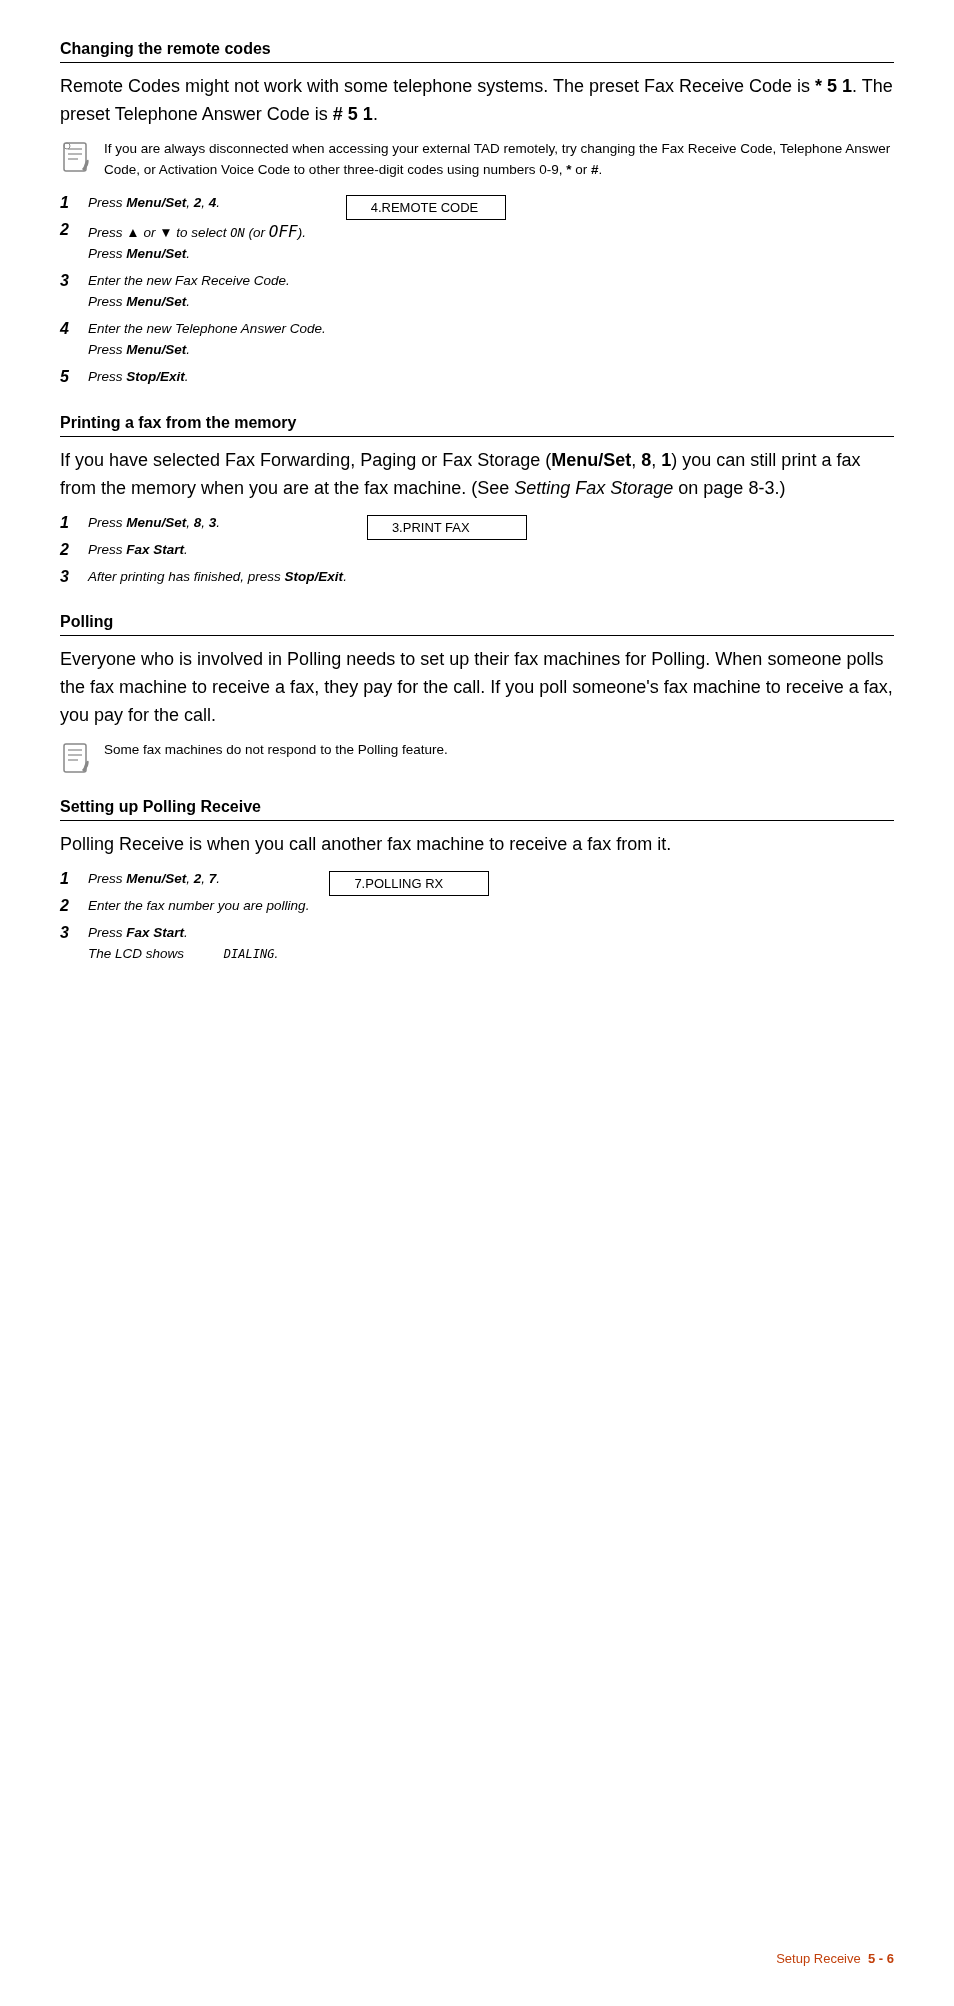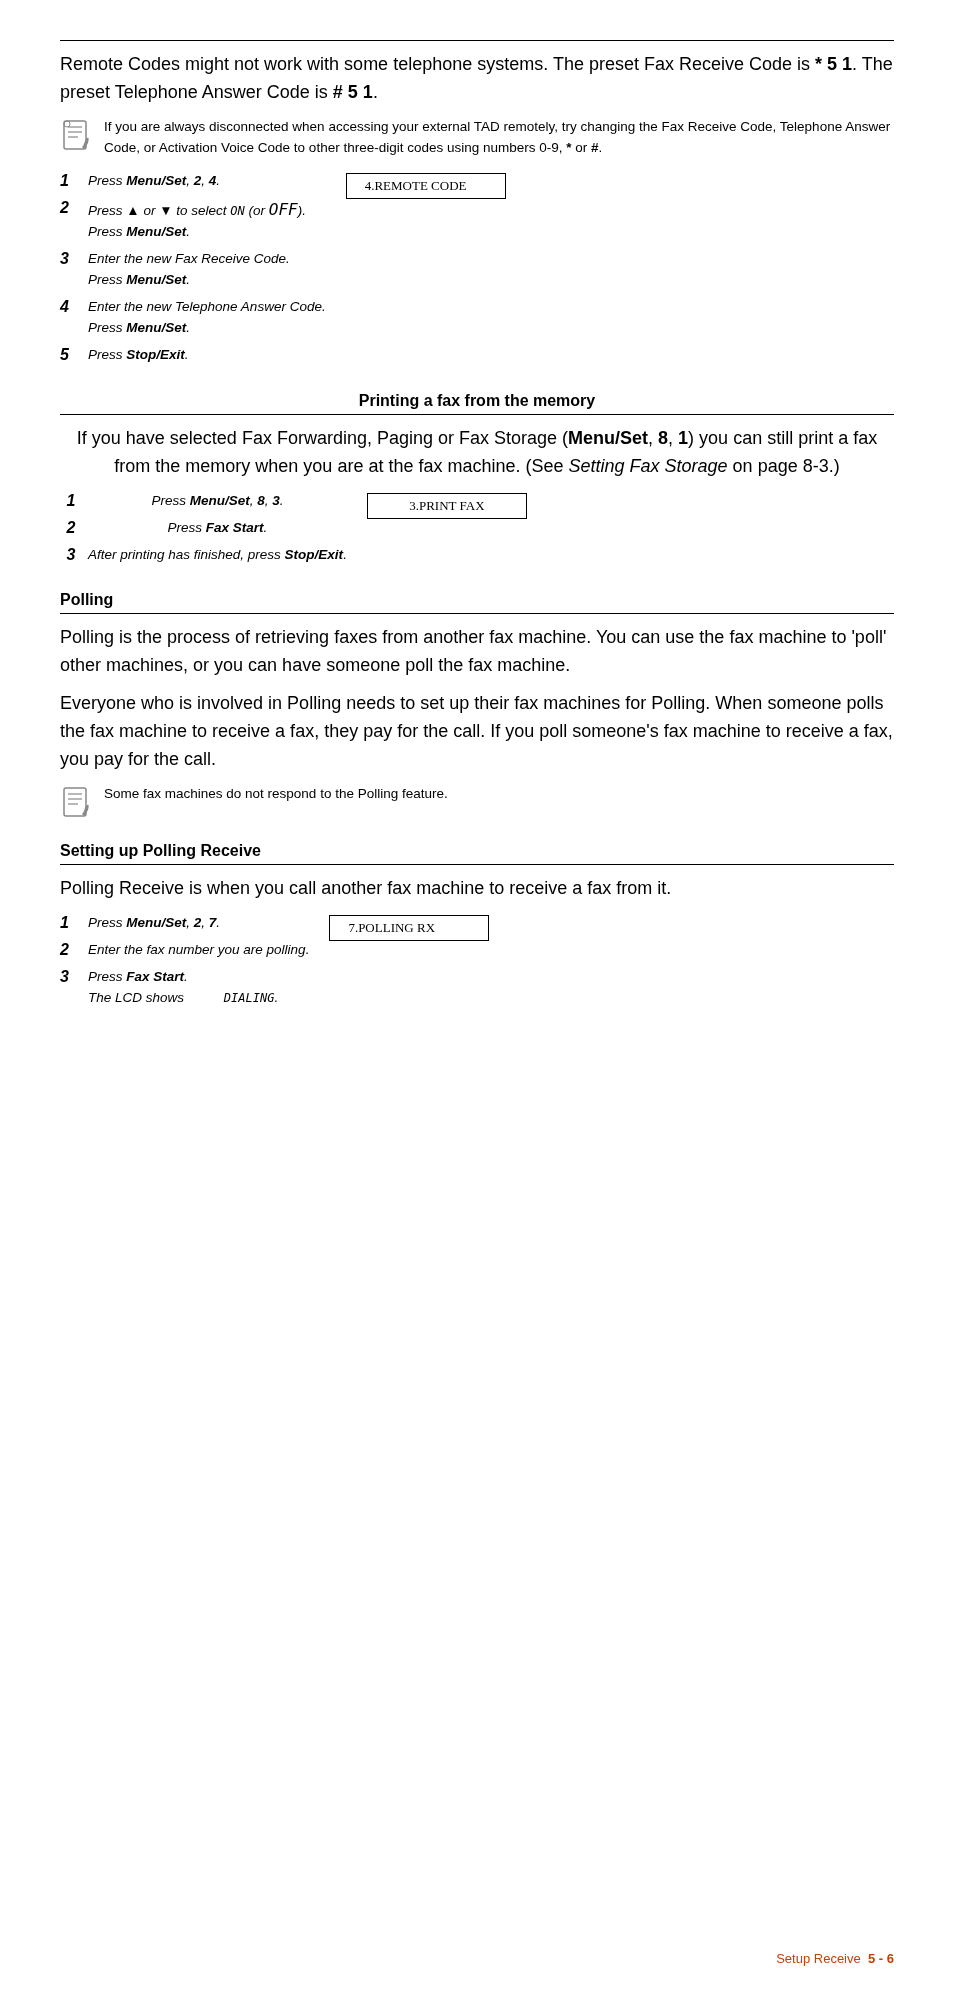--- a/index.html
+++ b/index.html
@@ -57,23 +57,23 @@
     }
 
     .steps-container {
       display: flex;
       align-items: flex-start;
       gap: 20px;
     }
 
     .lcd-box {
       border: 1.5px solid #000;
-      font-family: Liberation Serif, serif;
+      font-family: Liberation Sans, sans-serif;
       font-size: 13px;
-      padding: 4px 18px;
+      padding: 4px 24px;
       background: #fff;
       white-space: nowrap;
       min-width: 160px;
       margin-top: 2px;
       align-self: flex-start;
     }
 
     ol.steps {
       list-style: none;
       padding: 0;
@@ -122,20 +122,21 @@
     }
 
     .italic {
       font-style: italic;
     }
   </style>
 </head>
 <body>
 
 <div class="section">
+  <div class="section-title">Changing the remote codes</div>
   <hr class="section-divider">
   <p class="body-text">
     Remote Codes might not work with some telephone systems. The preset Fax Receive Code is <b>*</b> <b>5 1</b>. The preset Telephone Answer Code is <b># 5 1</b>.
   </p>
 
   <div class="note-box">
     <svg class="note-icon" viewBox="0 0 36 36">
       <rect x="4" y="2" width="22" height="28" rx="2" fill="none" stroke="#888" stroke-width="1.5"></rect>
       <line x1="8" y1="8" x2="22" y2="8" stroke="#888" stroke-width="1.2"></line>
       <line x1="8" y1="13" x2="22" y2="13" stroke="#888" stroke-width="1.2"></line>
@@ -177,21 +178,21 @@
       </li>
       <li>
         <span class="step-num">5</span>
         <span class="step-content">Press <b>Stop/Exit</b>.</span>
       </li>
     </ol>
     <div class="lcd-box">4.REMOTE CODE</div>
   </div>
 </div>
 
-<div class="section" style="margin-top:10px;text-align:center;">
+<div class="section" style="margin-top:10px;">
   <div class="section-title">Printing a fax from the memory</div>
   <hr class="section-divider">
   <p class="body-text">
     If you have selected Fax Forwarding, Paging or Fax Storage (<b>Menu/Set</b>, <b>8</b>, <b>1</b>) you can still print a fax from the memory when you are at the fax machine. (See <span class="italic">Setting Fax Storage</span> on page 8-3.)
   </p>
 
   <div class="steps-container">
     <ol class="steps">
       <li>
         <span class="step-num">1</span>
@@ -206,23 +207,20 @@
         <span class="step-content">After printing has finished, press <b>Stop/Exit</b>.</span>
       </li>
     </ol>
     <div class="lcd-box">3.PRINT FAX</div>
   </div>
 </div>
 
 <div class="section" style="margin-top:10px;">
   <div class="section-title">Polling</div>
   <hr class="section-divider">
-  <p class="body-text">
-    Polling is the process of retrieving faxes from another fax machine. You can use the fax machine to 'poll' other machines, or you can have someone poll the fax machine.
-  </p>
   <p class="body-text">
     Everyone who is involved in Polling needs to set up their fax machines for Polling. When someone polls the fax machine to receive a fax, they pay for the call. If you poll someone's fax machine to receive a fax, you pay for the call.
   </p>
 
   <div class="note-box">
     <svg class="note-icon" viewBox="0 0 36 36">
       <rect x="4" y="2" width="22" height="28" rx="2" fill="none" stroke="#888" stroke-width="1.5"></rect>
       <line x1="8" y1="8" x2="22" y2="8" stroke="#888" stroke-width="1.2"></line>
       <line x1="8" y1="13" x2="22" y2="13" stroke="#888" stroke-width="1.2"></line>
       <line x1="8" y1="18" x2="18" y2="18" stroke="#888" stroke-width="1.2"></line>

